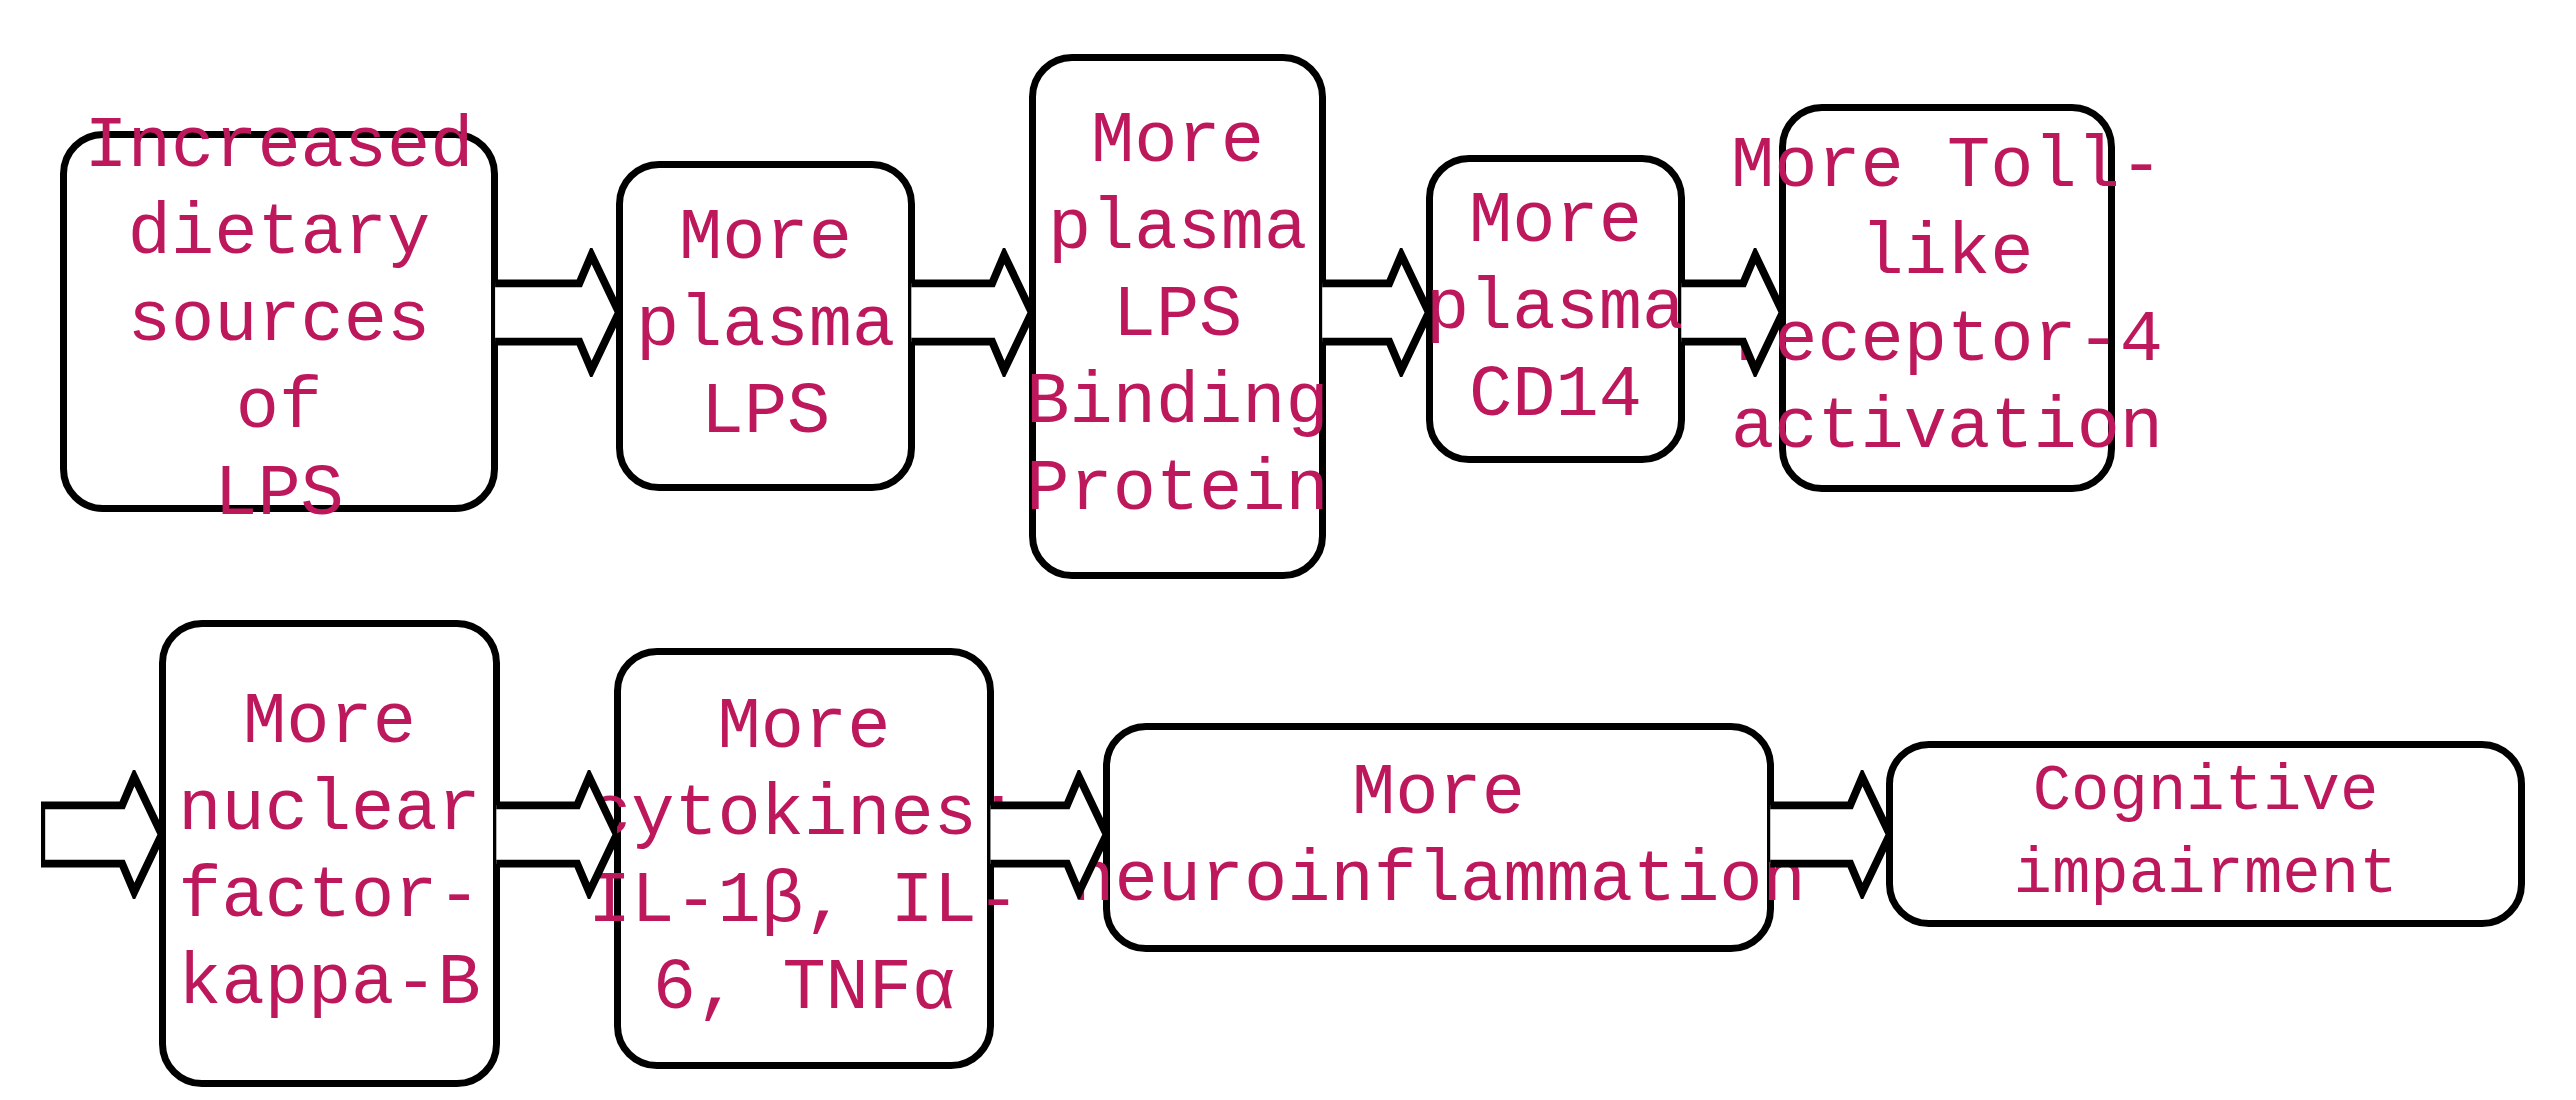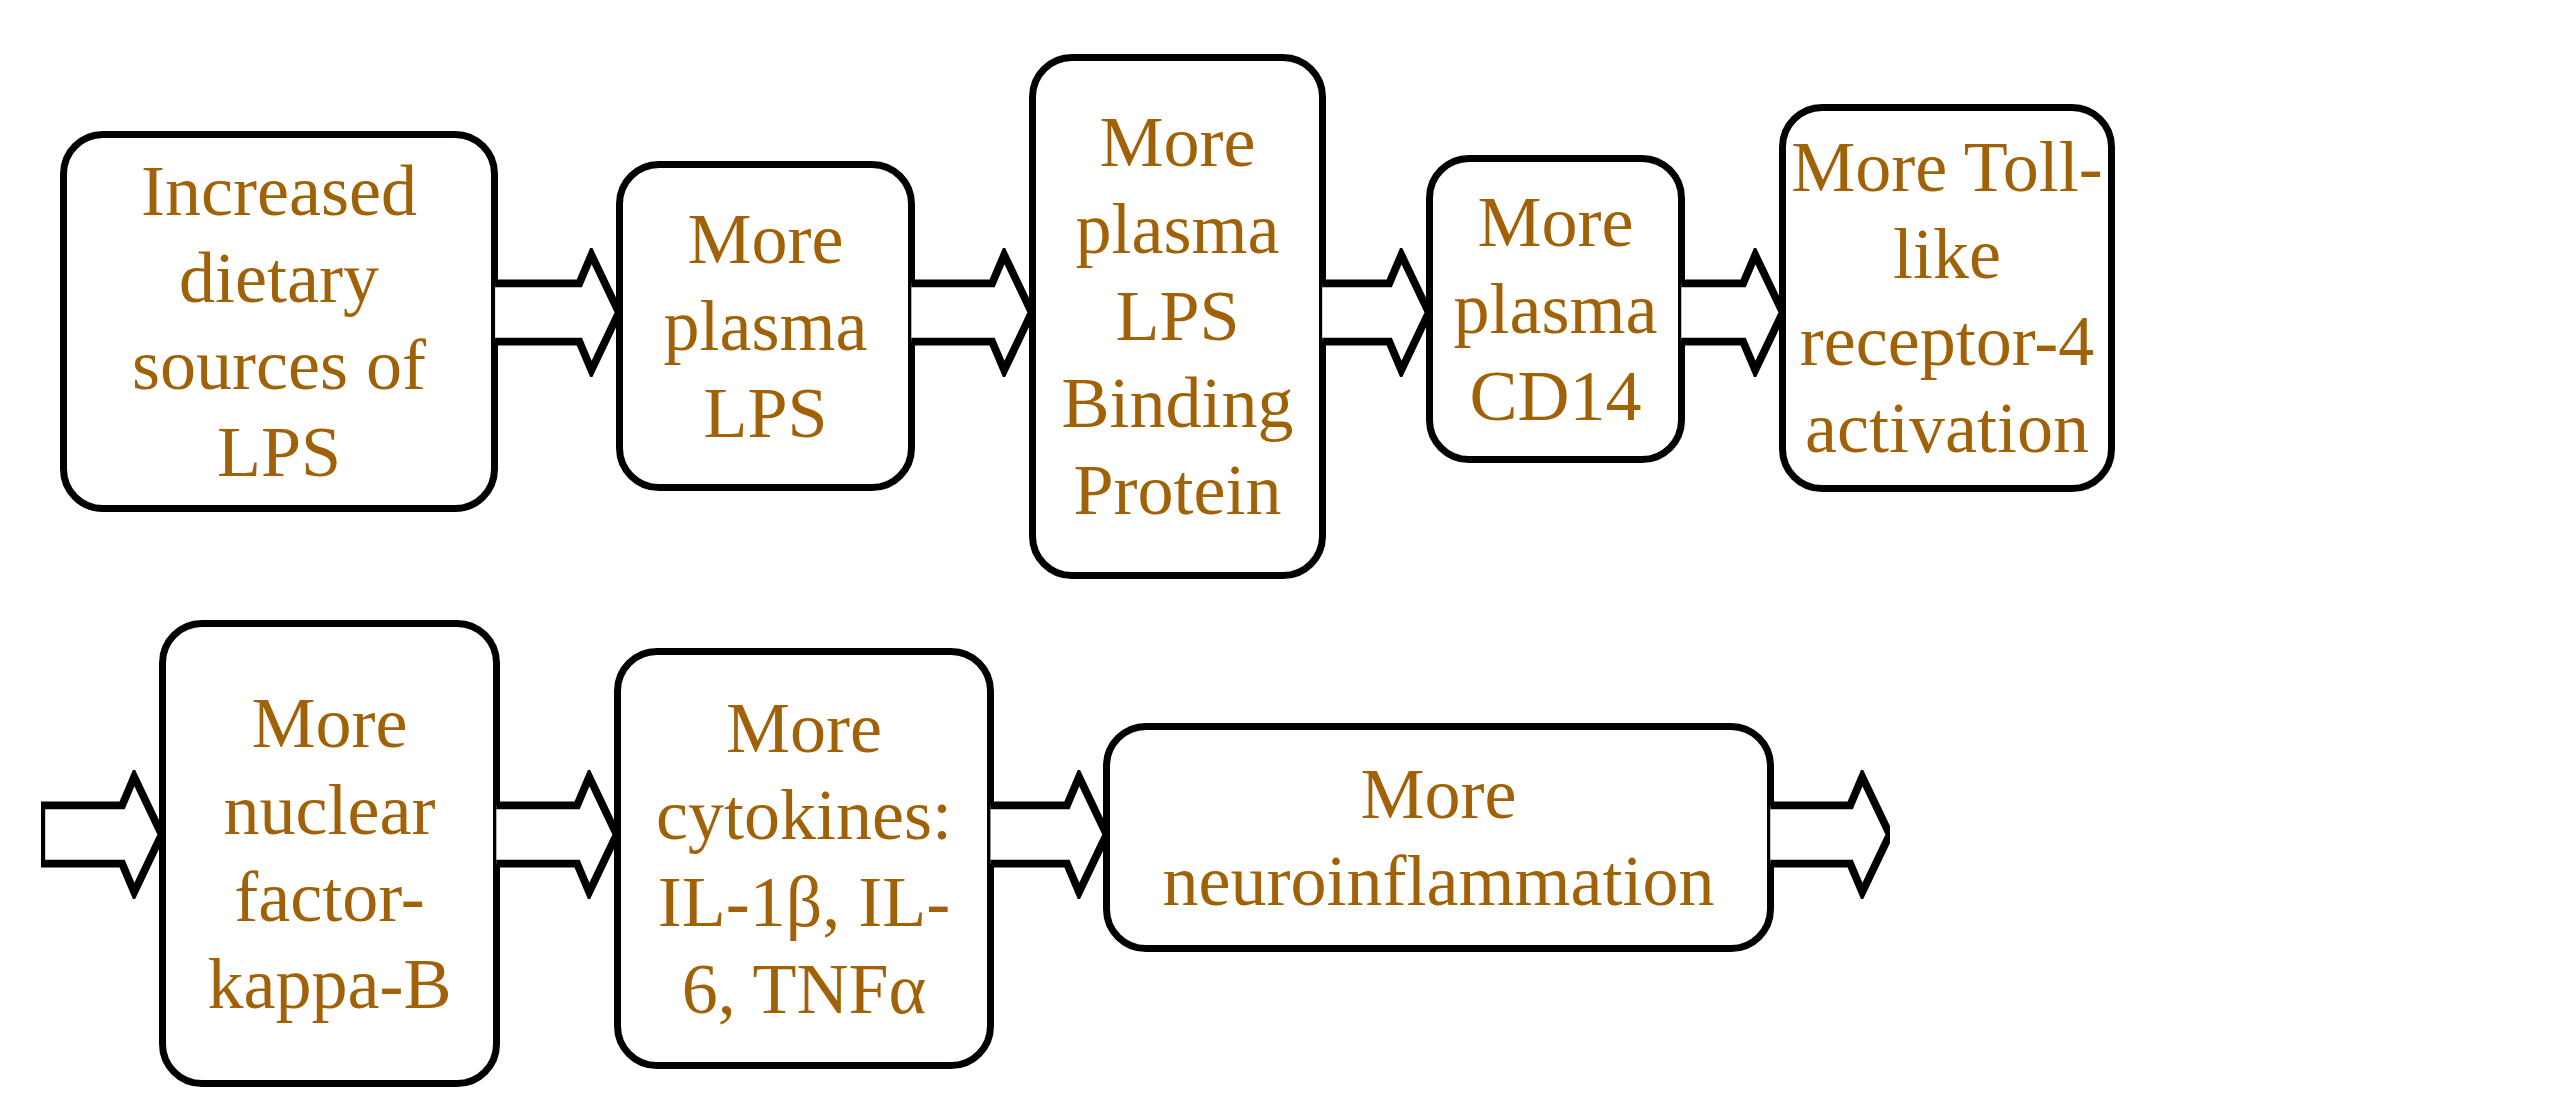--- a/index.html
+++ b/index.html
@@ -6,22 +6,22 @@
   html, body {
     margin: 0;
     padding: 0;
     background: #ffffff;
   }
   #canvas {
     position: relative;
     width: 2576px;
     height: 1100px;
     background: #ffffff;
-    font-family: Liberation Serif, serif;
-    color: #a16207;
+    font-family: Liberation Mono, monospace;
+    color: #be185d;
     overflow: hidden;
   }
   .node {
     position: absolute;
     box-sizing: border-box;
     border: 7.8px solid #000000;
     border-radius: 43px;
     background: #ffffff;
     display: flex;
     align-items: center;
@@ -83,20 +83,22 @@
 kappa-B</div>
 
   <div class="node" style="left:614px;  top:648px; width:380px; height:421px">More
 cytokines:
 IL-1β, IL-
 6, TNFα</div>
 
   <div class="node" style="left:1103px; top:723px; width:671px; height:229px">More
 neuroinflammation</div>
 
+  <div class="node small" style="left:1886px; top:741px; width:639px; height:186px">Cognitive
+impairment</div>
 
   <svg class="arrow" style="left:495px; top:248px" width="124" height="129" viewBox="0 0 144 150">
     <path d="M 0 41 H 98 L 112 8 L 144 75 L 112 142 L 98 109 H 0"></path>
   </svg>
 
   <svg class="arrow" style="left:911px; top:248px" width="121" height="129" viewBox="0 0 140 150">
     <path d="M 0 41 H 94 L 108 8 L 140 75 L 108 142 L 94 109 H 0"></path>
   </svg>
 
   <svg class="arrow" style="left:1322px; top:248px" width="107" height="129" viewBox="0 0 124 150">

